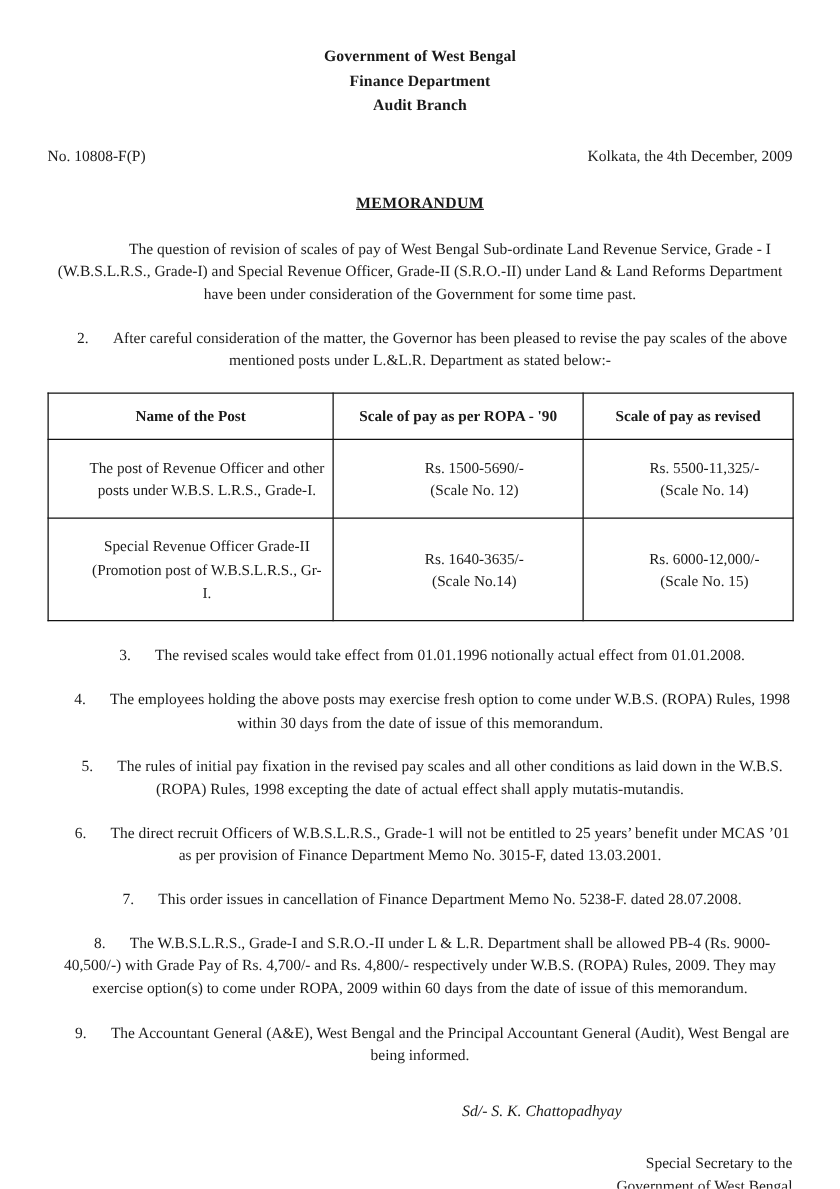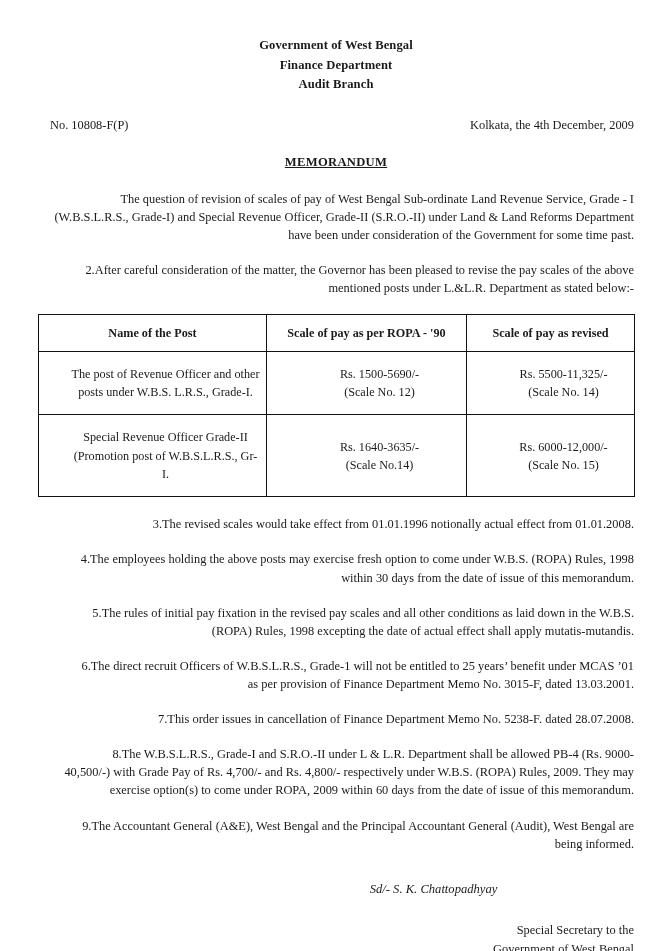--- a/index.html
+++ b/index.html
@@ -29,21 +29,21 @@
     margin-top: 36px;
   }
   .masthead div {
     font-weight: bold;
     font-size: 12.6px;
     line-height: 1.55;
     letter-spacing: 0.1px;
   }
   .refline {
     margin-top: 22px;
-    padding: 0 38px 0 50px;
+    padding: 0 38px 0 38px;
     display: flex;
     justify-content: space-between;
     align-items: baseline;
     font-size: 12.4px;
     gap: 16px;
   }
   .memo-title-wrap {
     text-align: center;
     margin-top: 20px;
   }
@@ -51,21 +51,21 @@
     font-weight: bold;
     text-decoration: underline;
     font-size: 12.6px;
     letter-spacing: 0.3px;
   }
   .body-block {
     padding: 0 38px 0 38px;
   }
   p.para {
     margin: 17px 0 14px 0;
-    text-align: right;
+    text-align: center;
     font-size: 12.4px;
     line-height: 1.46;
   }
   p.para.first {
     margin-top: 18px;
   }
   .indent {
     display: inline-block;
     width: 48px;
   }

